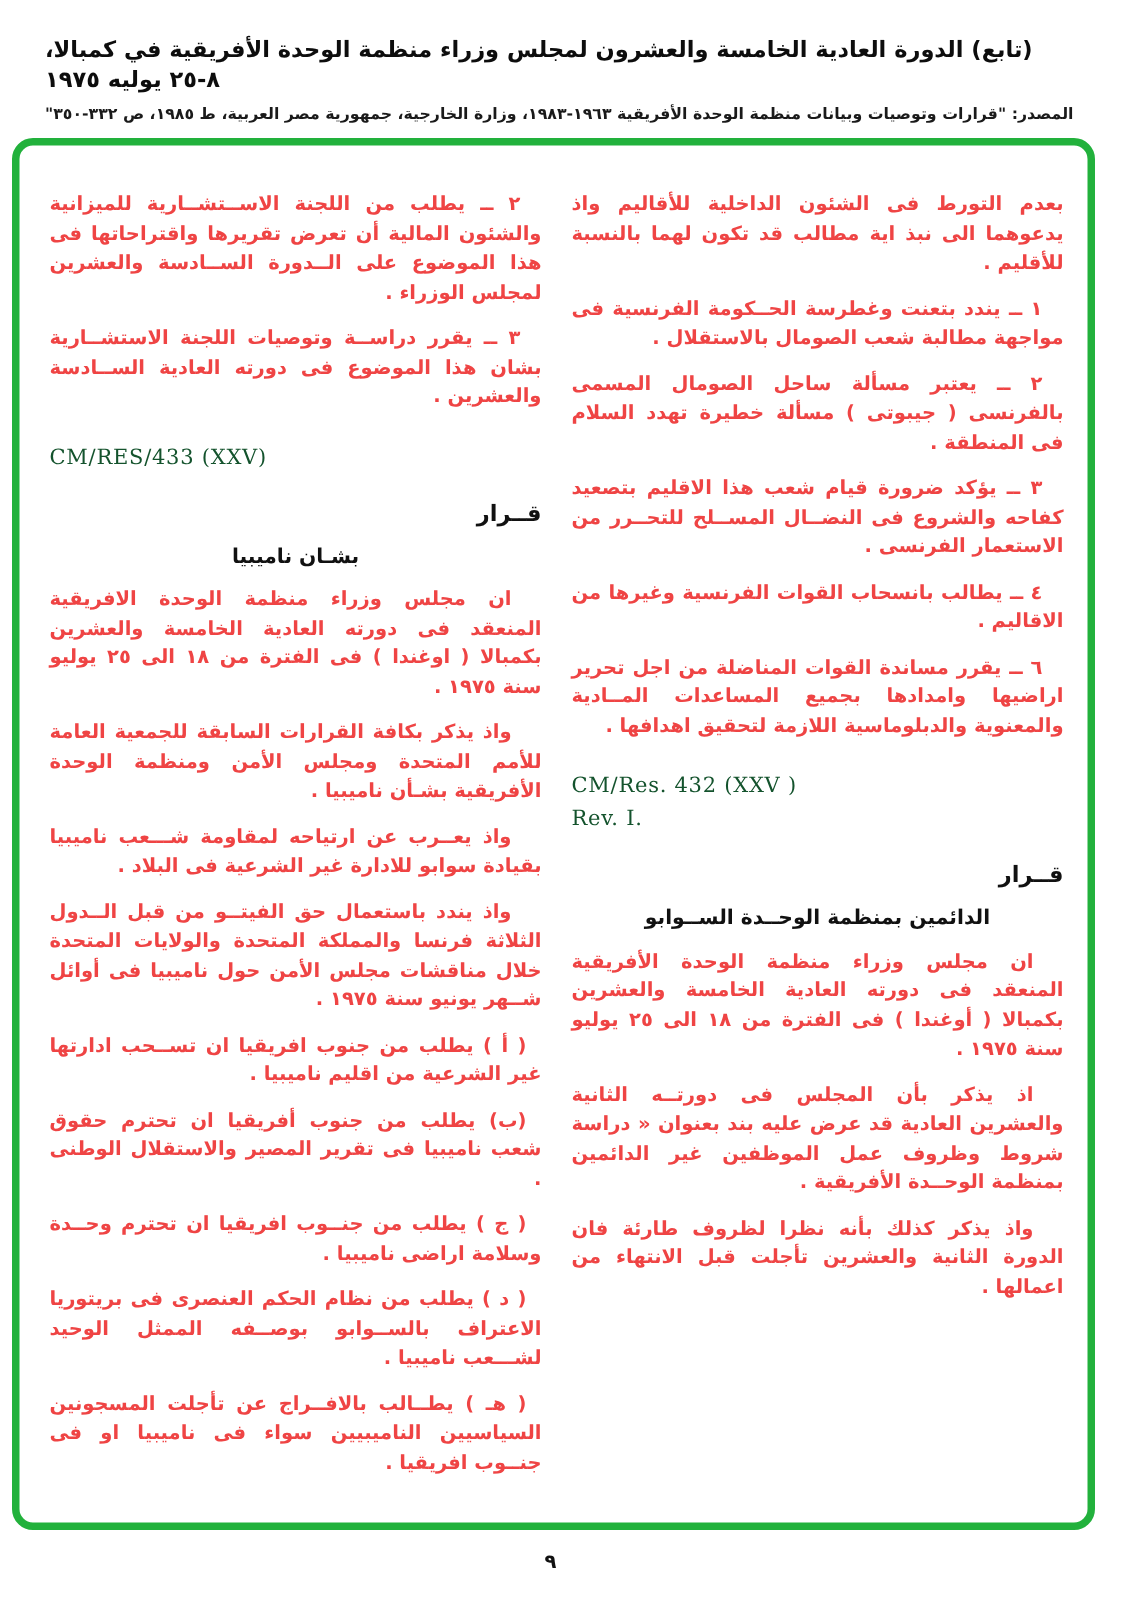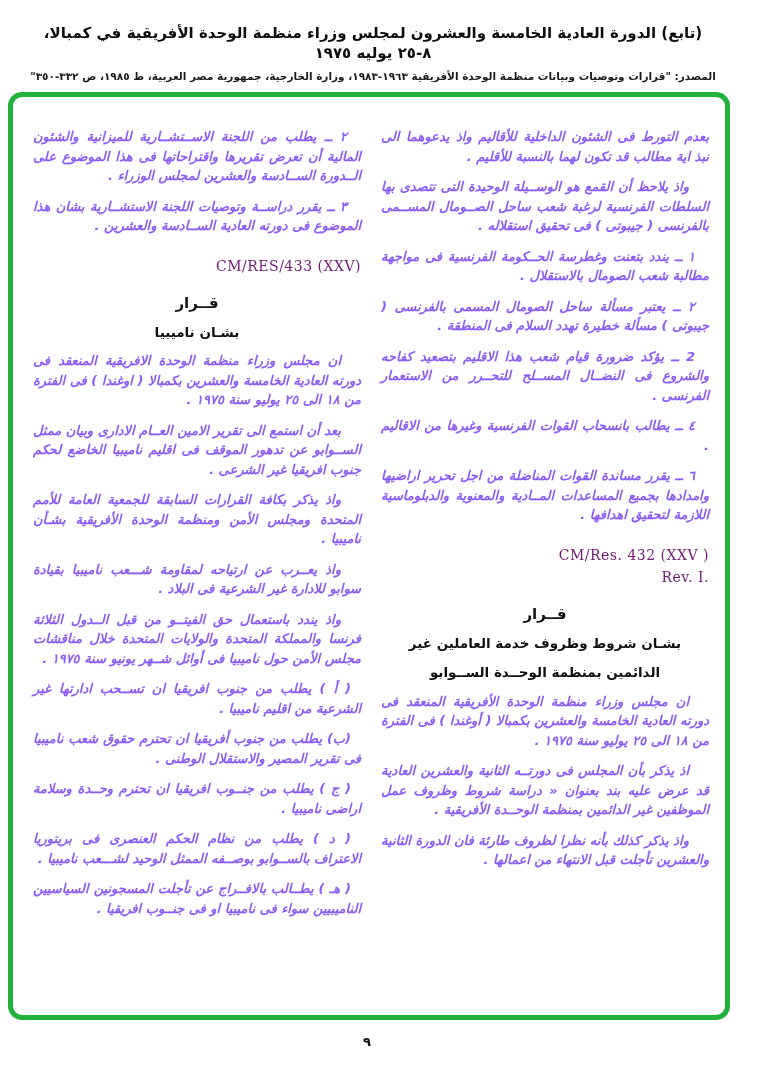--- a/index.html
+++ b/index.html
@@ -4,21 +4,21 @@
 <style>
   html,body{margin:0;padding:0;}
   body{
     width:758px;height:1078px;position:relative;background:#ffffff;
     font-family:"DejaVu Sans",sans-serif;color:#111;
     -webkit-font-smoothing:antialiased;
   }
   
   .page-header{
     position:absolute;top:24px;left:30px;right:42px;
-    direction:rtl;text-align:center;
+    direction:rtl;text-align:left;
   }
   .hdr-line1{
     font-size:15px;font-weight:bold;letter-spacing:0;line-height:1.3;
     color:#0d0d0d;
   }
   .hdr-line2{
     margin-top:7px;font-size:10.5px;font-weight:bold;color:#1a1a1a;
   }
   
   .content-frame{
@@ -28,34 +28,34 @@
     padding:30px 16px 0 20px;
     display:flex;flex-direction:row;gap:14px;direction:rtl;
   }
   .col{width:50%;direction:rtl;}
   .col-right{padding-left:2px;}
   .col-left{padding-right:4px;}
   
   .para,.num-item,.lettered-item{
     direction:rtl;text-align:justify;
     font-size:13px;font-weight:bold;line-height:19.5px;
-    margin:0 0 11px 0;color:#8b5cf6;font-style:italic;
+    margin:0 0 11px 0;color:#ef4444;
   }
   .indent{text-indent:20px;}
   .num-item{text-indent:14px;}
   .lettered-item{text-indent:10px;}
   .latin-label{
-    direction:ltr;text-align:right;
-    font-family:"DejaVu Serif",serif;font-size:14px;color:#701a75;
+    direction:ltr;text-align:left;
+    font-family:"DejaVu Serif",serif;font-size:14px;color:#14532d;
     margin:0 0 6px 0;letter-spacing:.5px;
   }
   .gap-top-lg{margin-top:22px;}
   .gap-top-md{margin-top:8px;}
   .res-heading{
-    direction:rtl;text-align:center;font-size:15px;font-weight:bold;
+    direction:rtl;text-align:right;font-size:15px;font-weight:bold;
     margin:20px 0 10px 0;letter-spacing:1px;
   }
   .res-subheading{
     direction:rtl;text-align:center;font-size:13.5px;font-weight:bold;
     margin:0 0 8px 0;line-height:1.6;
   }
   .after-subheading{}
   
   .page-footer{
     position:absolute;left:0;right:24px;top:1034px;
@@ -67,45 +67,42 @@
 
 <div class="page-header">
   <div class="hdr-line1">(تابع) الدورة العادية الخامسة والعشرون لمجلس وزراء منظمة الوحدة الأفريقية في كمبالا، ٨-٢٥ يوليه ١٩٧٥</div>
   <div class="hdr-line2">المصدر: "قرارات وتوصيات وبيانات منظمة الوحدة الأفريقية ١٩٦٣-١٩٨٣، وزارة الخارجية، جمهورية مصر العربية، ط ١٩٨٥، ص ٣٣٢-٣٥٠"</div>
 </div>
 
 <div class="content-frame">
 
   <div class="col col-right">
     <div class="para">بعدم التورط فى الشئون الداخلية للأقاليم واذ يدعوهما الى نبذ اية مطالب قد تكون لهما بالنسبة للأقليم .</div>
-    <div class="para indent">واذ يلاحظ أن القمع هو الوســيلة الوحيدة التى تتصدى بها السلطات الفرنسية لرغبة شعب ساحل الصــومال المســمى بالفرنسى ( جيبوتى ) فى تحقيق استقلاله .</div>
     <div class="num-item">١ ــ يندد بتعنت وغطرسة الحــكومة الفرنسية فى مواجهة مطالبة شعب الصومال بالاستقلال .</div>
     <div class="num-item">٢ ــ يعتبر مسألة ساحل الصومال المسمى بالفرنسى ( جيبوتى ) مسألة خطيرة تهدد السلام فى المنطقة .</div>
-    <div class="num-item">2 ــ يؤكد ضرورة قيام شعب هذا الاقليم بتصعيد كفاحه والشروع فى النضــال المســلح للتحــرر من الاستعمار الفرنسى .</div>
+    <div class="num-item">٣ ــ يؤكد ضرورة قيام شعب هذا الاقليم بتصعيد كفاحه والشروع فى النضــال المســلح للتحــرر من الاستعمار الفرنسى .</div>
     <div class="num-item">٤ ــ يطالب بانسحاب القوات الفرنسية وغيرها من الاقاليم .</div>
     <div class="num-item">٦ ــ يقرر مساندة القوات المناضلة من اجل تحرير اراضيها وامدادها بجميع المساعدات المــادية والمعنوية والدبلوماسية اللازمة لتحقيق اهدافها .</div>
     <div class="latin-label gap-top-lg">CM/Res. 432 (XXV )</div>
     <div class="latin-label">Rev. I.</div>
     <div class="res-heading">قــرار</div>
-    <div class="res-subheading">بشـان شروط وظروف خدمة العاملين غير</div>
     <div class="res-subheading">الدائمين بمنظمة الوحــدة الســوابو</div>
     <div class="para indent after-subheading">ان مجلس وزراء منظمة الوحدة الأفريقية المنعقد فى دورته العادية الخامسة والعشرين بكمبالا ( أوغندا ) فى الفترة من ١٨ الى ٢٥ يوليو سنة ١٩٧٥ .</div>
     <div class="para indent gap-top-md">اذ يذكر بأن المجلس فى دورتــه الثانية والعشرين العادية قد عرض عليه بند بعنوان « دراسة شروط وظروف عمل الموظفين غير الدائمين بمنظمة الوحــدة الأفريقية .</div>
     <div class="para indent gap-top-md">واذ يذكر كذلك بأنه نظرا لظروف طارئة فان الدورة الثانية والعشرين تأجلت قبل الانتهاء من اعمالها .</div>
 
   </div>
 
   <div class="col col-left">
     <div class="num-item">٢ ــ يطلب من اللجنة الاســتشــارية للميزانية والشئون المالية أن تعرض تقريرها واقتراحاتها فى هذا الموضوع على الــدورة الســادسة والعشرين لمجلس الوزراء .</div>
     <div class="num-item gap-top-md">٣ ــ يقرر دراســة وتوصيات اللجنة الاستشــارية بشان هذا الموضوع فى دورته العادية الســادسة والعشرين .</div>
     <div class="latin-label gap-top-lg">CM/RES/433 (XXV)</div>
     <div class="res-heading">قــرار</div>
     <div class="res-subheading">بشـان ناميبيا</div>
     <div class="para indent after-subheading">ان مجلس وزراء منظمة الوحدة الافريقية المنعقد فى دورته العادية الخامسة والعشرين بكمبالا ( اوغندا ) فى الفترة من ١٨ الى ٢٥ يوليو سنة ١٩٧٥ .</div>
-    <div class="para indent gap-top-md">بعد أن استمع الى تقرير الامين العــام الادارى وبيان ممثل الســوابو عن تدهور الموقف فى اقليم ناميبيا الخاضع لحكم جنوب افريقيا غير الشرعى .</div>
     <div class="para indent gap-top-md">واذ يذكر بكافة القرارات السابقة للجمعية العامة للأمم المتحدة ومجلس الأمن ومنظمة الوحدة الأفريقية بشـأن ناميبيا .</div>
     <div class="para indent gap-top-md">واذ يعــرب عن ارتياحه لمقاومة شـــعب ناميبيا بقيادة سوابو للادارة غير الشرعية فى البلاد .</div>
     <div class="para indent gap-top-md">واذ يندد باستعمال حق الفيتــو من قبل الــدول الثلاثة فرنسا والمملكة المتحدة والولايات المتحدة خلال مناقشات مجلس الأمن حول ناميبيا فى أوائل شــهر يونيو سنة ١٩٧٥ .</div>
     <div class="lettered-item">( أ ) يطلب من جنوب افريقيا ان تســحب ادارتها غير الشرعية من اقليم ناميبيا .</div>
     <div class="lettered-item">(ب) يطلب من جنوب أفريقيا ان تحترم حقوق شعب ناميبيا فى تقرير المصير والاستقلال الوطنى .</div>
     <div class="lettered-item">( ج ) يطلب من جنــوب افريقيا ان تحترم وحــدة وسلامة اراضى ناميبيا .</div>
     <div class="lettered-item">( د ) يطلب من نظام الحكم العنصرى فى بريتوريا الاعتراف بالســوابو بوصــفه الممثل الوحيد لشـــعب ناميبيا .</div>
     <div class="lettered-item">( هـ ) يطــالب بالافــراج عن تأجلت المسجونين السياسيين الناميبيين سواء فى ناميبيا او فى جنــوب افريقيا .</div>
 
   </div>

